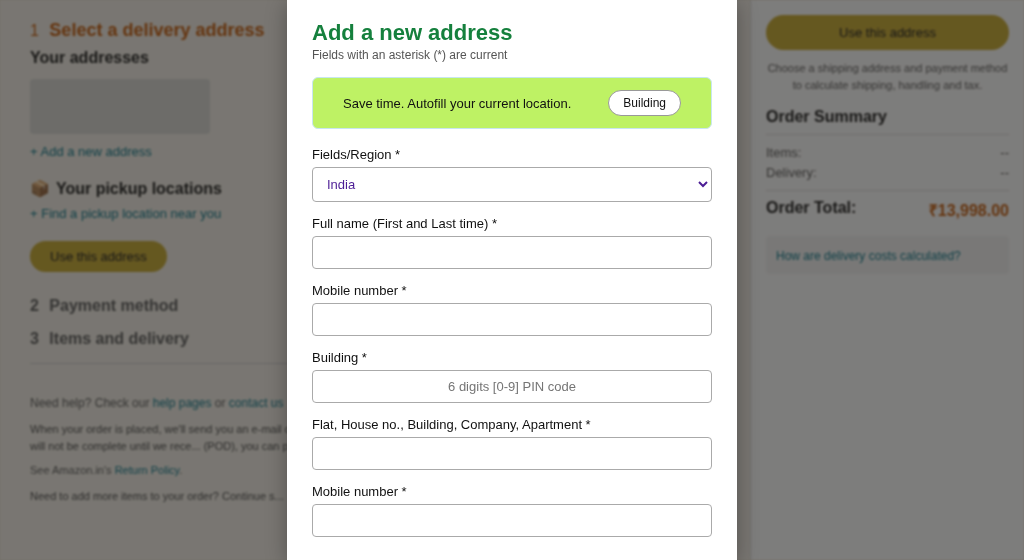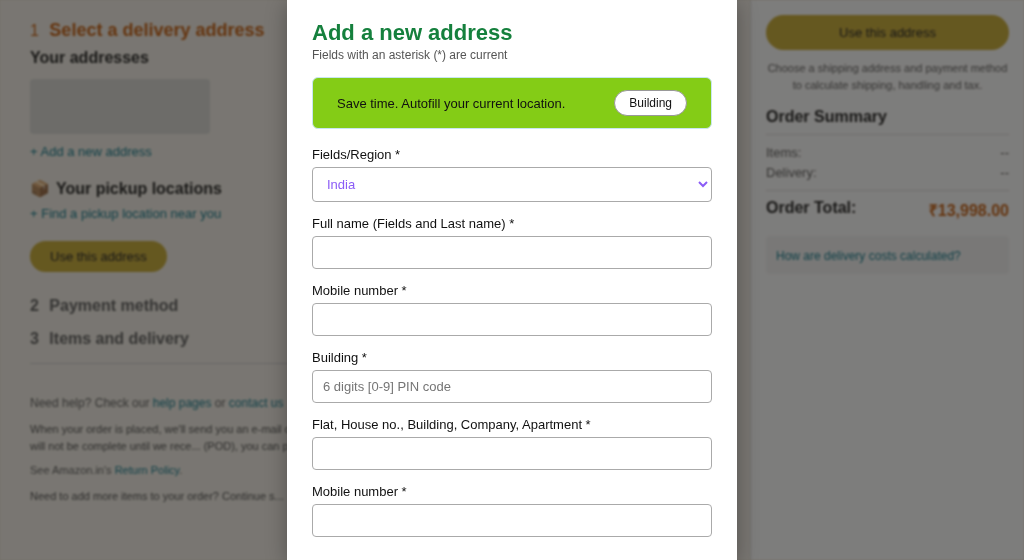--- a/index.html
+++ b/index.html
@@ -251,24 +251,24 @@
       margin-bottom: 2px;
     }
 
     .modal-subtitle {
       font-size: 12px;
       color: #555;
       margin-bottom: 15px;
     }
 
     .autofill-banner {
-      background: #84cc16;
+      background: #bef264;
       border: 1px solid #c8e6f0;
       border-radius: 6px;
-      padding: 12px 24px;
+      padding: 12px 30px;
       display: flex;
       align-items: center;
       justify-content: space-between;
       margin-bottom: 18px;
     }
 
     .autofill-text {
       font-size: 13px;
       font-weight: 500;
       color: #111;
@@ -296,21 +296,21 @@
       color: #111;
       margin-bottom: 5px;
     }
 
     .form-select {
       width: 100%;
       padding: 8px 10px;
       border: 1px solid #aaa;
       border-radius: 4px;
       font-size: 13px;
-      color: #8b5cf6;
+      color: #4c1d95;
       background: #fff;
       appearance: auto;
     }
 
     .form-input {
       width: 100%;
       padding: 8px 10px;
       border: 1px solid #aaa;
       border-radius: 4px;
       font-size: 13px;
@@ -319,20 +319,21 @@
     }
 
     .form-hint {
       font-size: 11px;
       color: #555;
       margin-top: 4px;
     }
 
     .form-input.placeholder-style {
       color: #737373;
+      text-align: center;
     }
   </style>
 </head>
 <body>
 
 <div class="bg-page">
   <div class="bg-left">
     <div style="margin-bottom: 8px;">
       <span class="bg-section-number">1</span>
       <span class="bg-section-title" style="display:inline; margin-left:6px;">Select a delivery address</span>
@@ -406,21 +407,21 @@
       <select class="form-select">
         <option>India</option>
         <option>United States</option>
         <option>United Kingdom</option>
         <option>Canada</option>
         <option>Australia</option>
       </select>
     </div>
 
     <div class="form-group">
-      <label class="form-label">Full name (Fields and Last name) *</label>
+      <label class="form-label">Full name (First and Last time) *</label>
       <input type="text" class="form-input" value="" style="">
     </div>
 
     <div class="form-group">
       <label class="form-label">Mobile number *</label>
       <input type="text" class="form-input" value="" style="">
     </div>
 
     <div class="form-group">
       <label class="form-label">Building *</label>

